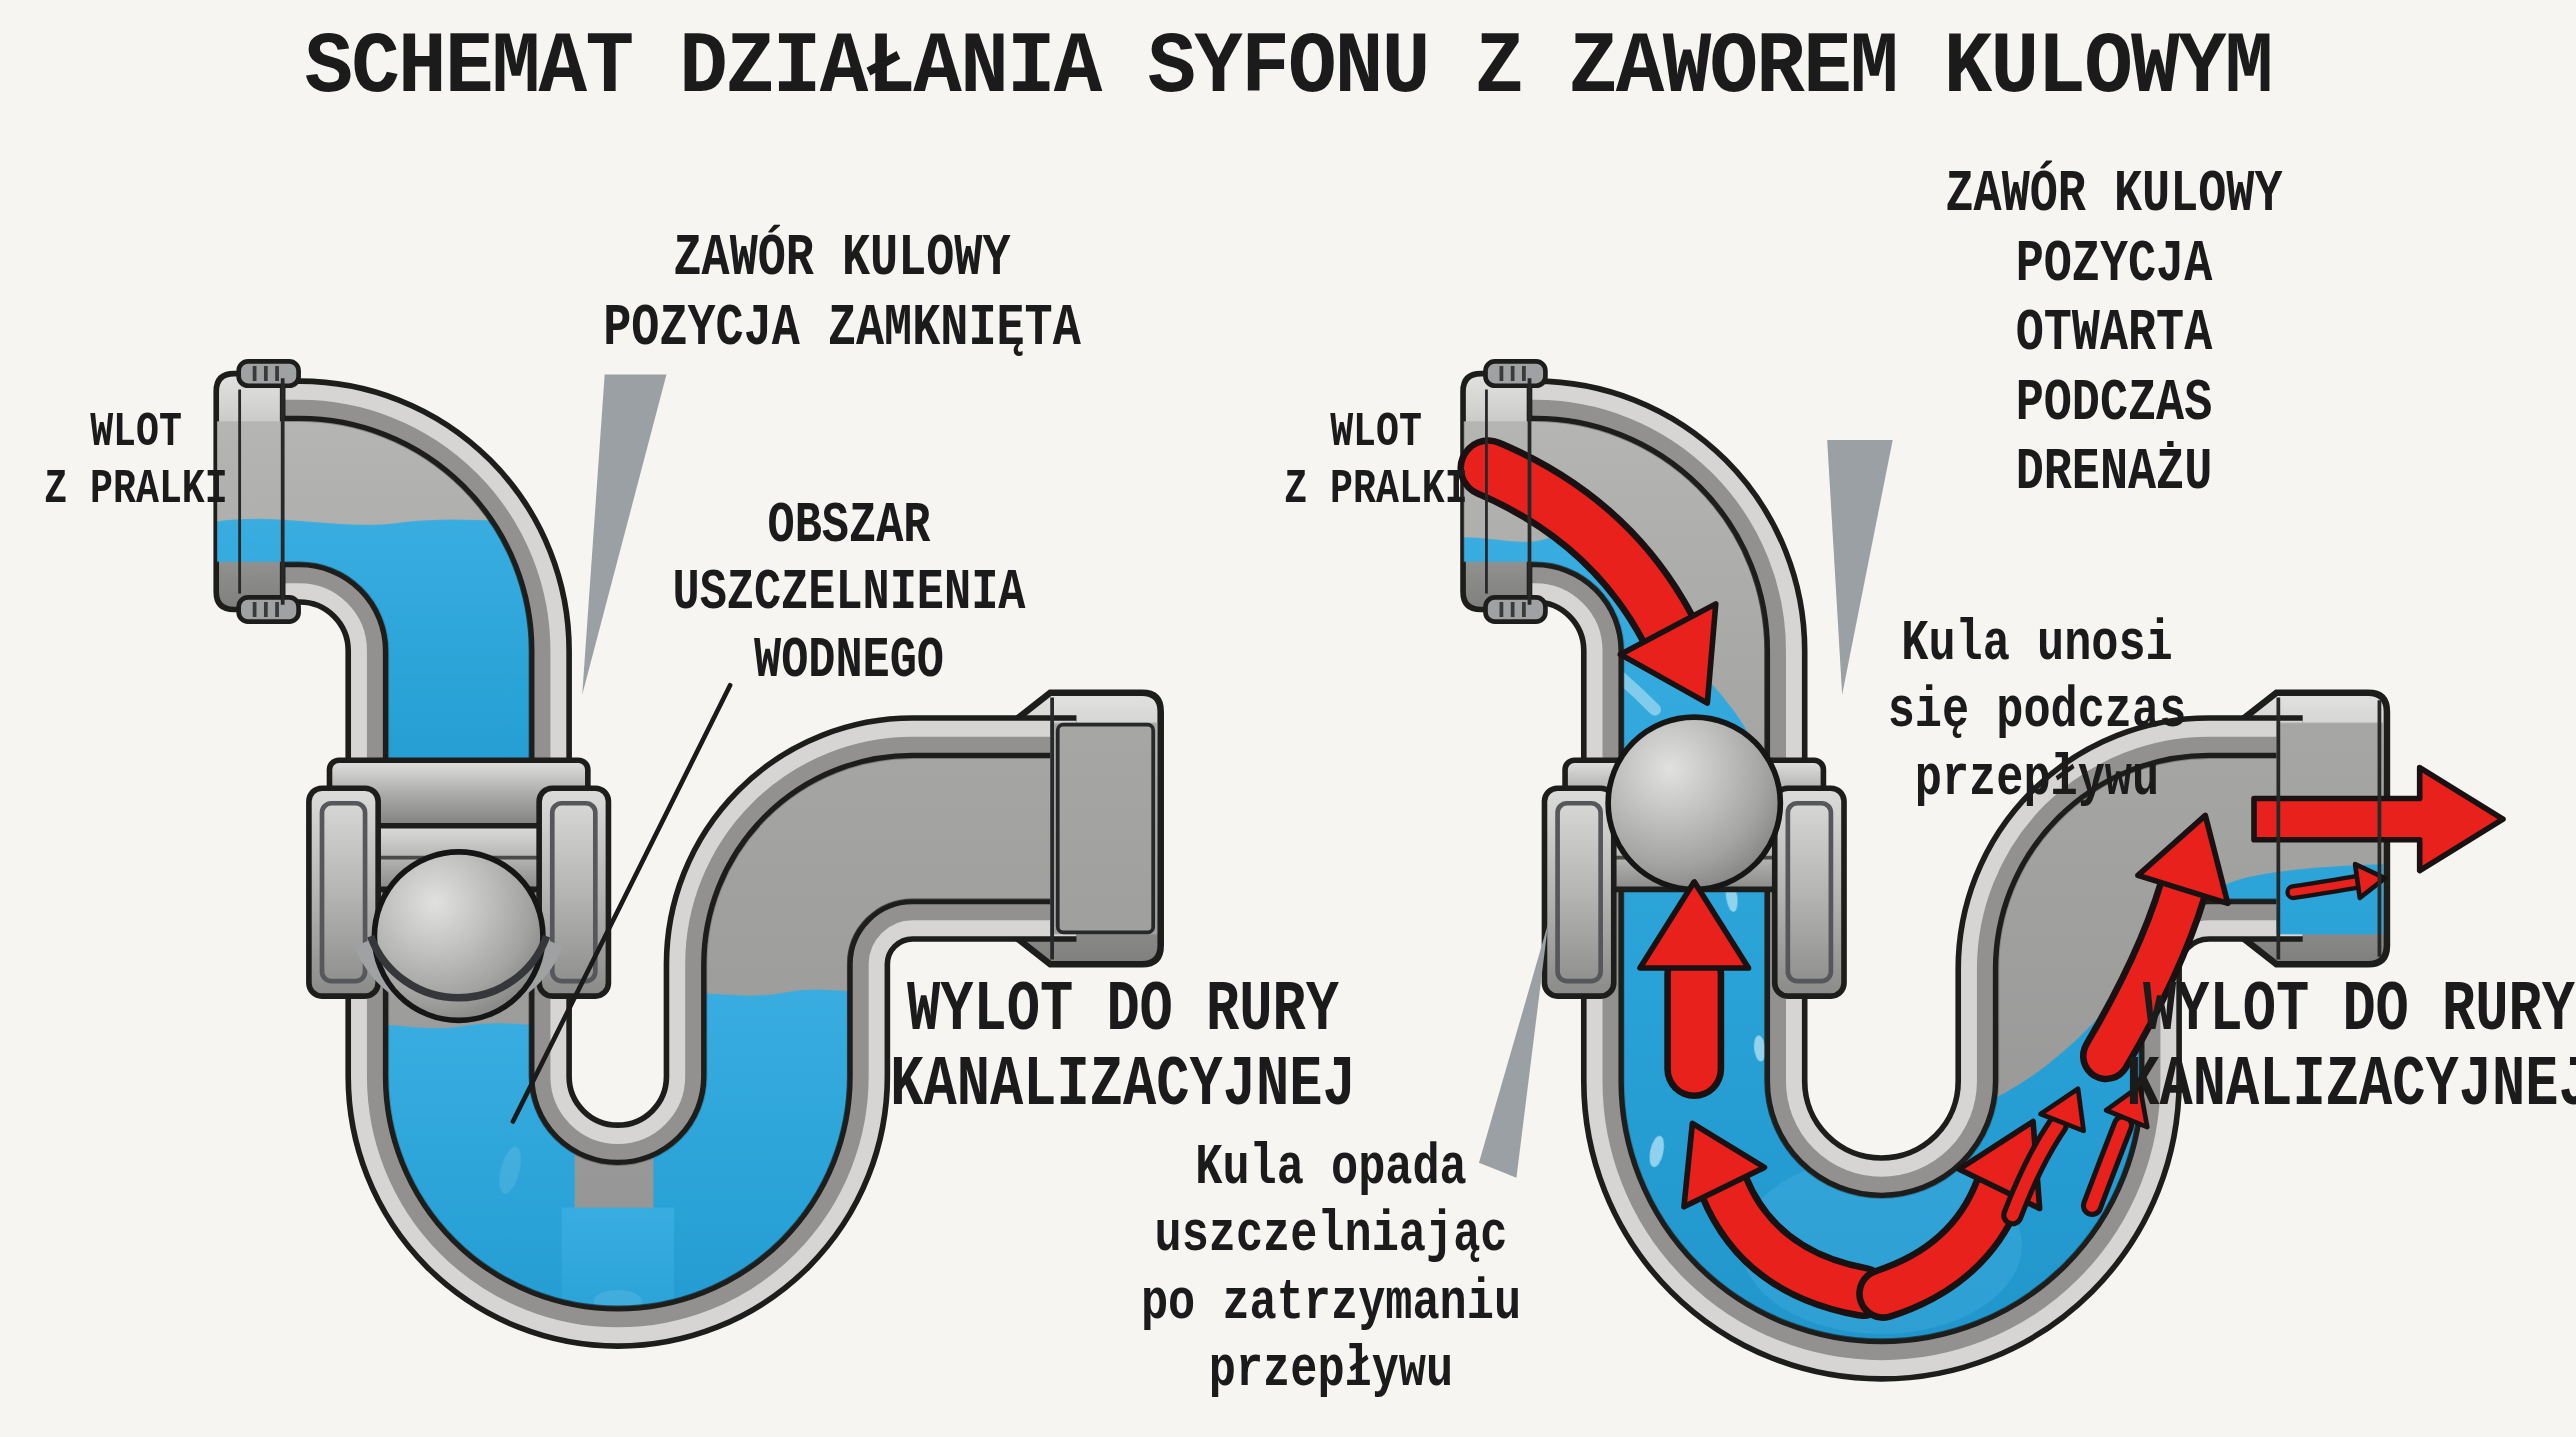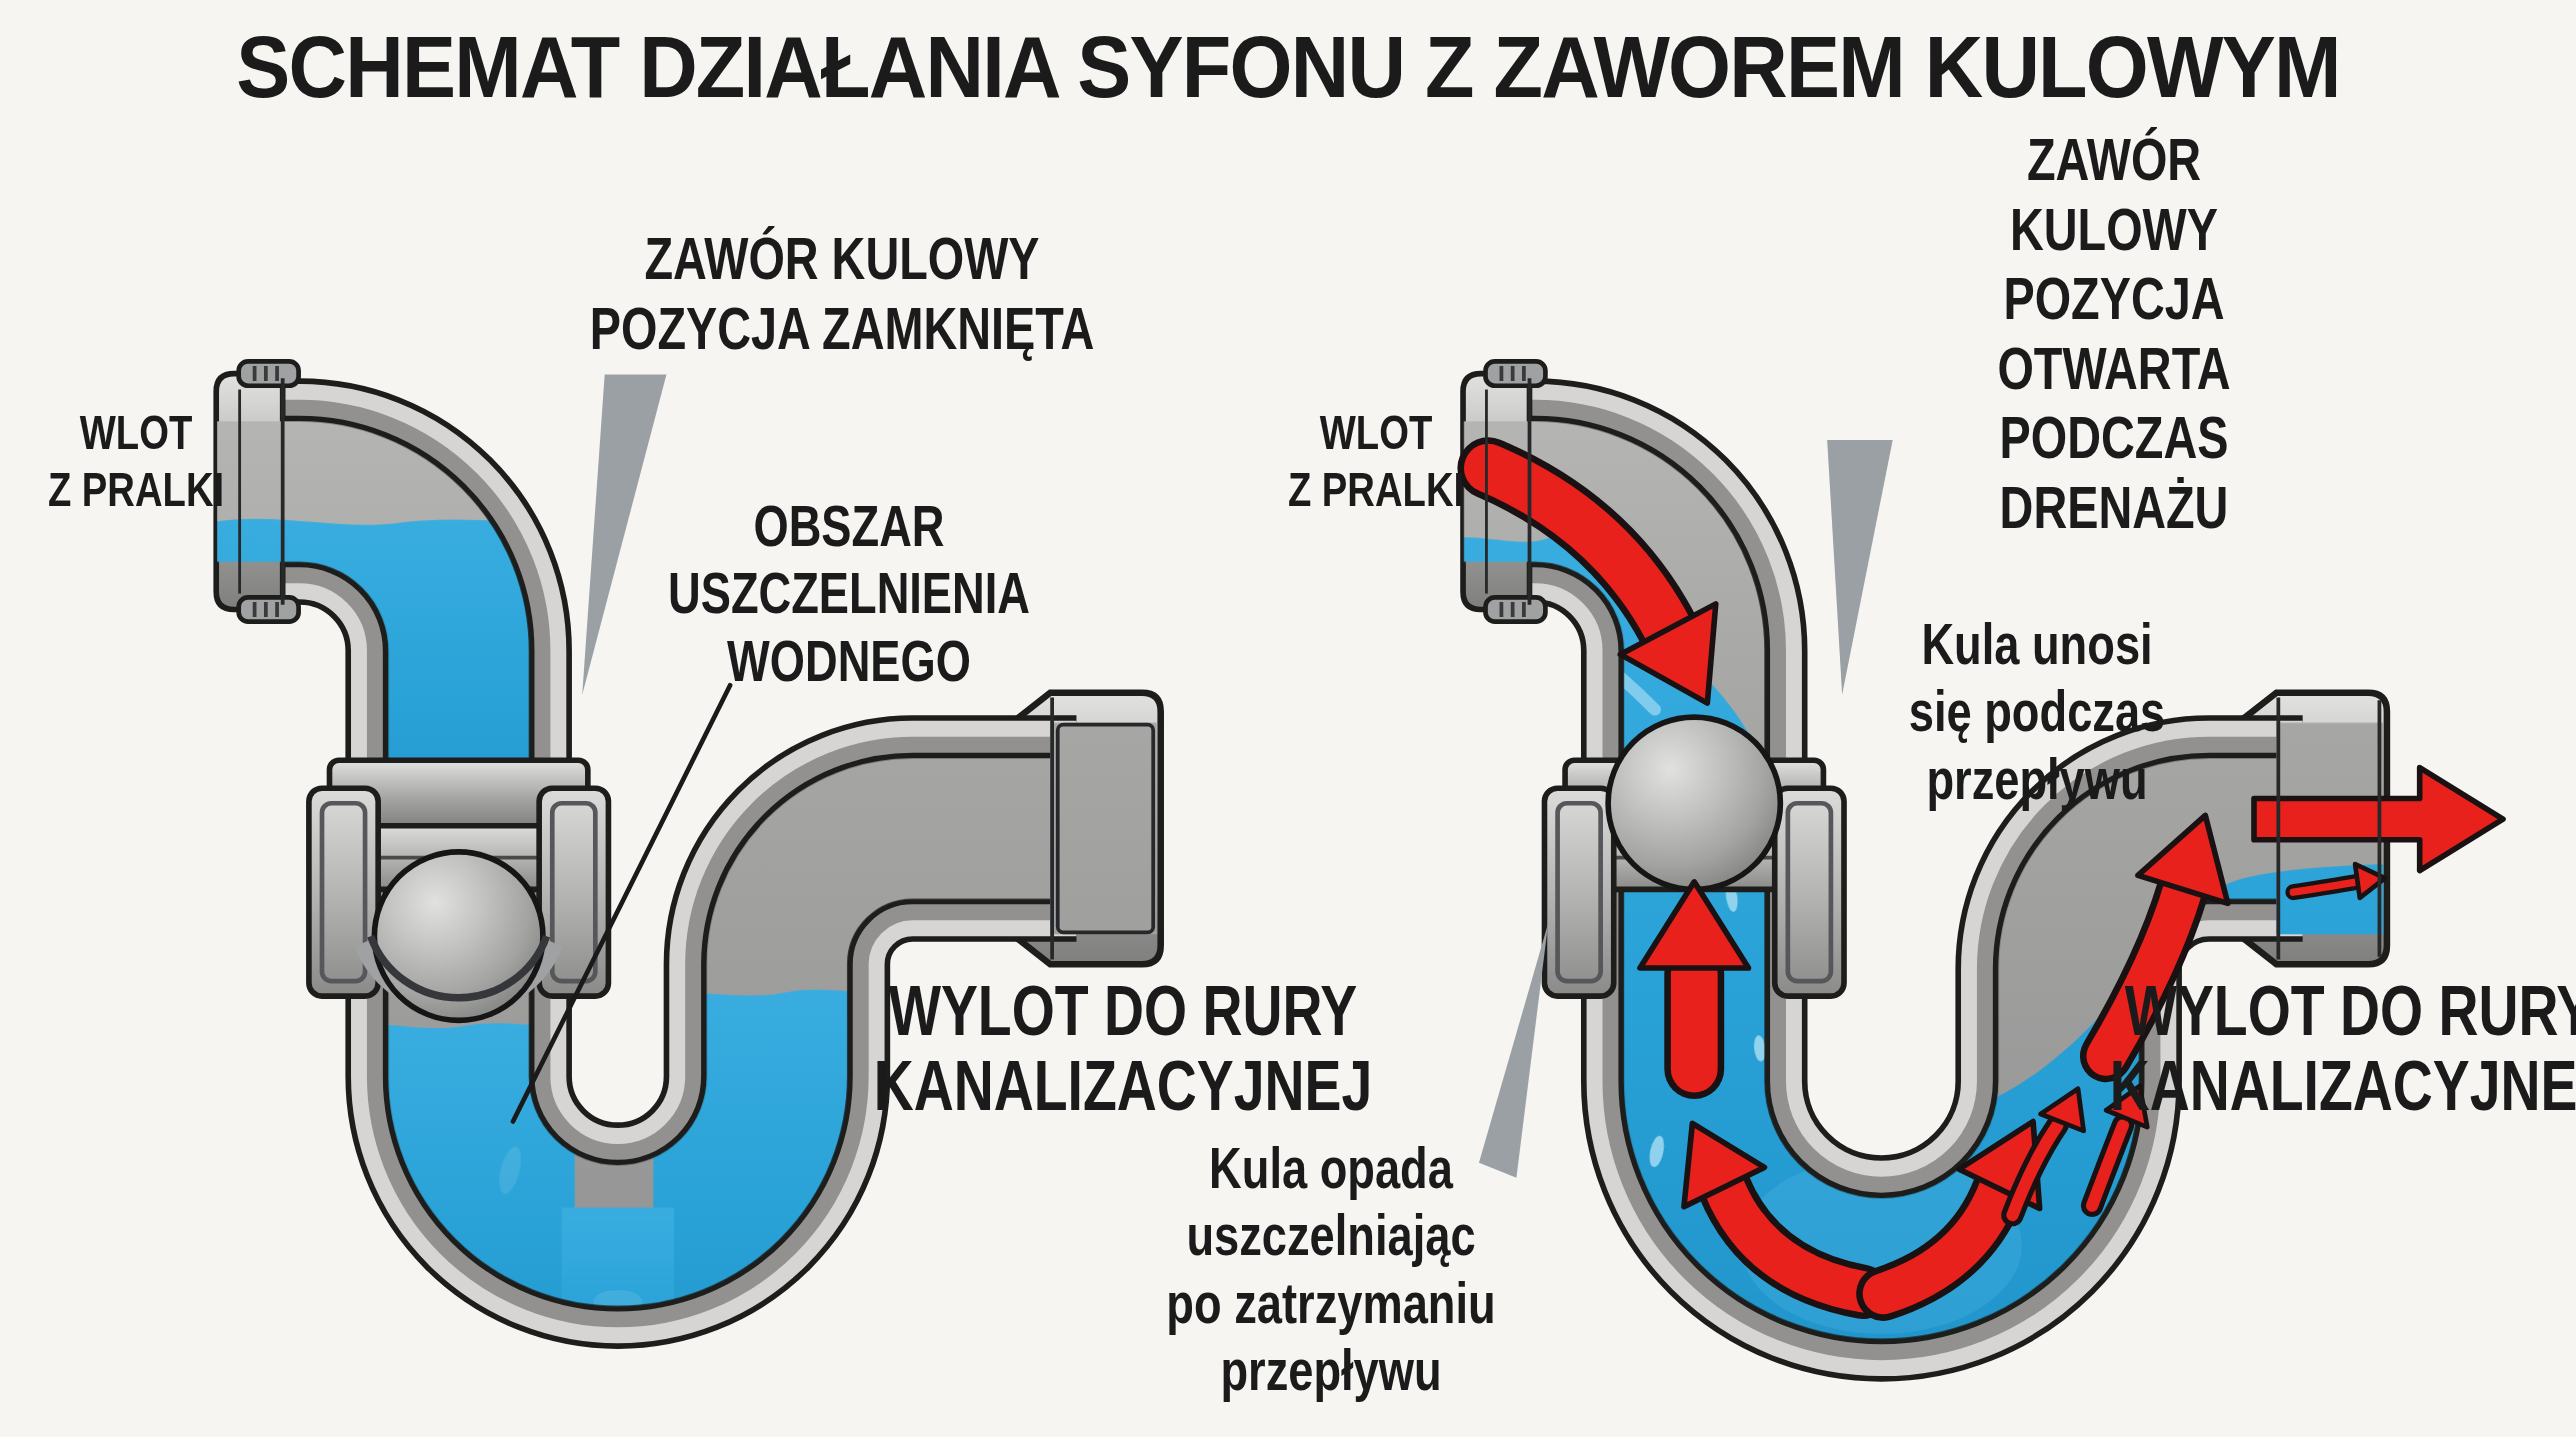--- a/index.html
+++ b/index.html
@@ -1,19 +1,19 @@
 <!DOCTYPE html>
 <html style="font-size:15px"><head>
 <meta charset="utf-8">
 <style>
   html,body{margin:0;padding:0;background:#e8e7e5;}
   .stage{
     position:relative; width:2576px; height:1438px; overflow:hidden;
     background:#f6f5f2;
-    font-family:Liberation Sans, sans-serif;
+    font-family:Liberation Mono, monospace;
   }
   .title{
     position:absolute; left:1288px; top:67px;
     transform:translate(-50%,-50%) scaleX(0.92);
     font-size:88px; font-weight:700; letter-spacing:-1.9px;
     color:#1b1b1b; white-space:nowrap;
   }
   .lbl{
     position:absolute; transform:translate(-50%,-50%) scaleX(0.78);
     font-weight:700; color:#1b1b1b; text-align:center;

